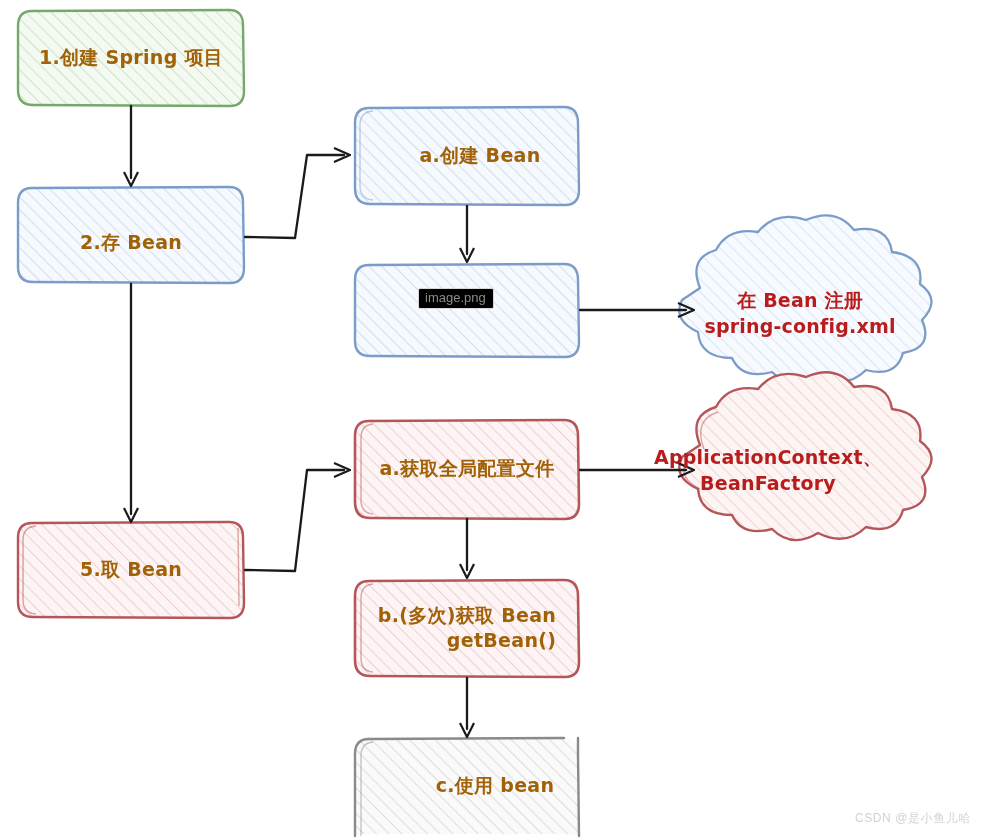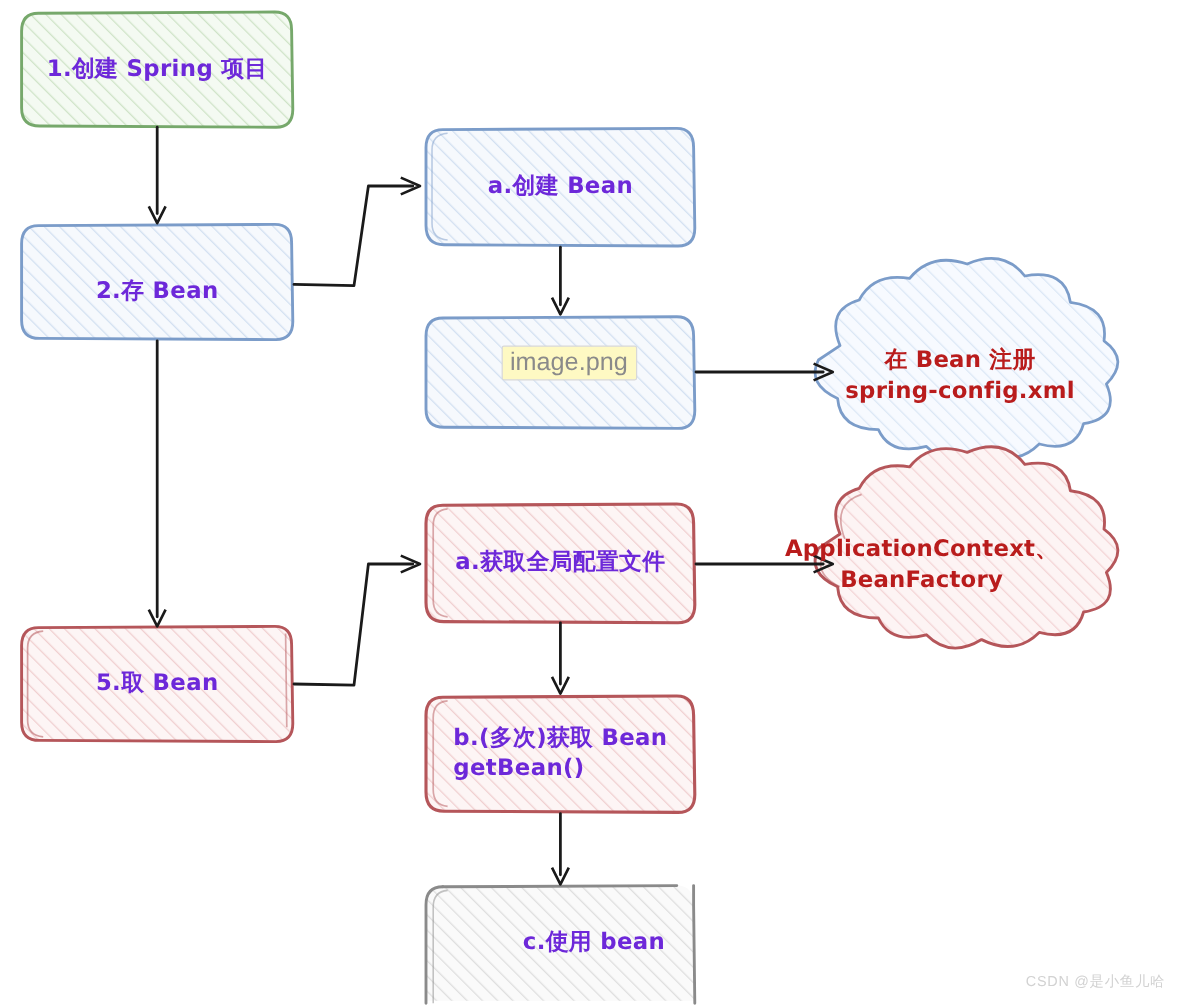--- a/index.html
+++ b/index.html
@@ -22,22 +22,22 @@
     left: 0;
     top: 0;
     width: 985px;
     height: 839px;
   }
   .node-label {
     position: absolute;
     display: flex;
     align-items: center;
     justify-content: center;
-    text-align: left;
-    color: #6d28d9;
+    text-align: right;
+    color: #a16207;
     font-weight: 700;
     font-size: 19px;
     line-height: 1.34;
     letter-spacing: 0.3px;
     pointer-events: none;
     white-space: pre-line;
   }
   .cloud-label {
     position: absolute;
     display: flex;
@@ -49,25 +49,25 @@
     font-size: 19px;
     line-height: 1.38;
     letter-spacing: 0.2px;
     white-space: pre-line;
   }
   .img-badge {
     position: absolute;
     left: 418px;
     top: 288px;
     padding: 2px 7px 3px 6px;
-    background: #fef9c3;
+    background: #000000;
     border: 1px solid #d8d8d8;
     border-radius: 2px;
     color: #8a8a8a;
-    font-size: 21px;
+    font-size: 13px;
     font-family: "Liberation Sans", sans-serif;
     line-height: 1.05;
     white-space: nowrap;
   }
   .watermark {
     position: absolute;
     right: 14px;
     bottom: 12px;
     color: #d2d2d2;
     font-size: 12px;
@@ -300,21 +300,21 @@
       <path d="M460,723 L467,737 L474,723" fill="none" stroke="#1a1a1a" stroke-width="2.2" stroke-linejoin="round"></path>
     </g>
   </svg>
 
   <div class="node-label" style="left:18px; top:10px; width:226px; height:96px;">1.创建 Spring 项目</div>
 
   <div class="node-label" style="left:18px; top:187px; width:226px; height:112px;">2.存 Bean</div>
 
   <div class="node-label" style="left:18px; top:522px; width:226px; height:96px;">5.取 Bean</div>
 
-  <div class="node-label" style="left:355px; top:107px; width:224px; height:98px;">a.创建 Bean</div>
+  <div class="node-label" style="left:368px; top:107px; width:224px; height:98px;">a.创建 Bean</div>
 
 
   <div class="node-label" style="left:355px; top:420px; width:224px; height:98px;">a.获取全局配置文件</div>
 
   <div class="node-label" style="left:355px; top:580px; width:224px; height:96px;">b.(多次)获取 Bean
 getBean()</div>
 
   <div class="node-label" style="left:355px; top:738px; width:224px; height:96px;margin-left:28px;">c.使用 bean</div>
 
   <div class="cloud-label" style="left:664px; top:259px; width:272px; height:108px;">在 Bean 注册

